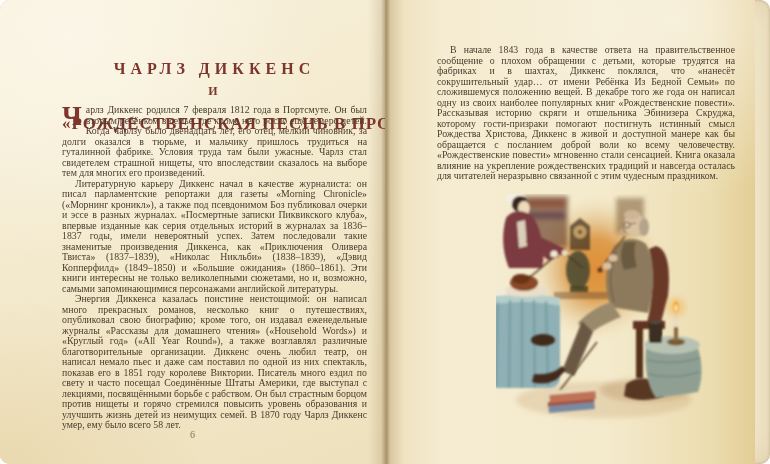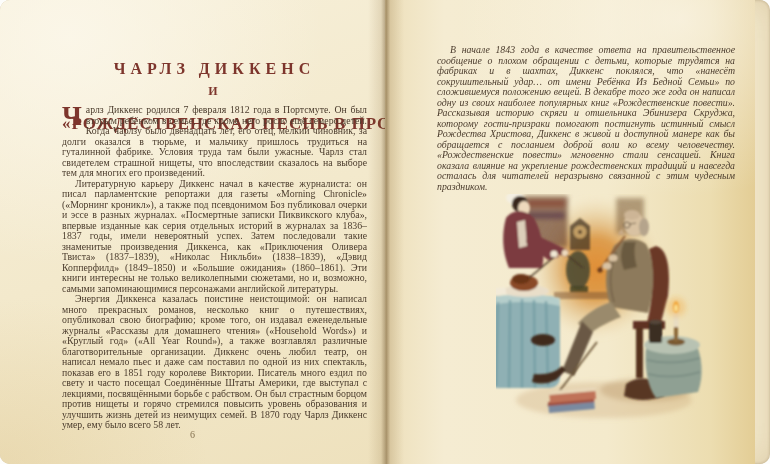--- a/index.html
+++ b/index.html
@@ -19,21 +19,20 @@
     background:
       radial-gradient(120% 90% at 18% 8%, rgba(252,248,236,.8), rgba(252,248,236,0) 55%),
       radial-gradient(90% 60% at 0% 100%, rgba(205,170,95,.20), rgba(205,170,95,0) 60%),
       linear-gradient(160deg,#f7f0da 0%,#f3e9cc 50%,#eee1bd 100%);
   }
   .page.right{
     left:385px;width:370px;
     background:
       radial-gradient(110% 70% at 80% 4%, rgba(252,248,238,.65), rgba(252,248,238,0) 55%),
       linear-gradient(90deg,#eddfba 0%,#f5ecd2 16%,#f4eacc 60%,#ecddb0 88%,#e3cd95 100%);
-    font-style: italic;
   }
   .gutter{
     position:absolute;top:0;left:368px;width:36px;height:464px;pointer-events:none;
     background:linear-gradient(90deg,
       rgba(120,85,30,0) 0%, rgba(120,85,30,.15) 36%,
       rgba(92,62,18,.42) 49%, rgba(92,62,18,.50) 50%, rgba(120,85,30,.18) 62%,
       rgba(120,85,30,0) 100%);
   }
   .title{
     position:absolute;top:60px;left:62px;width:305px;text-align:center;

